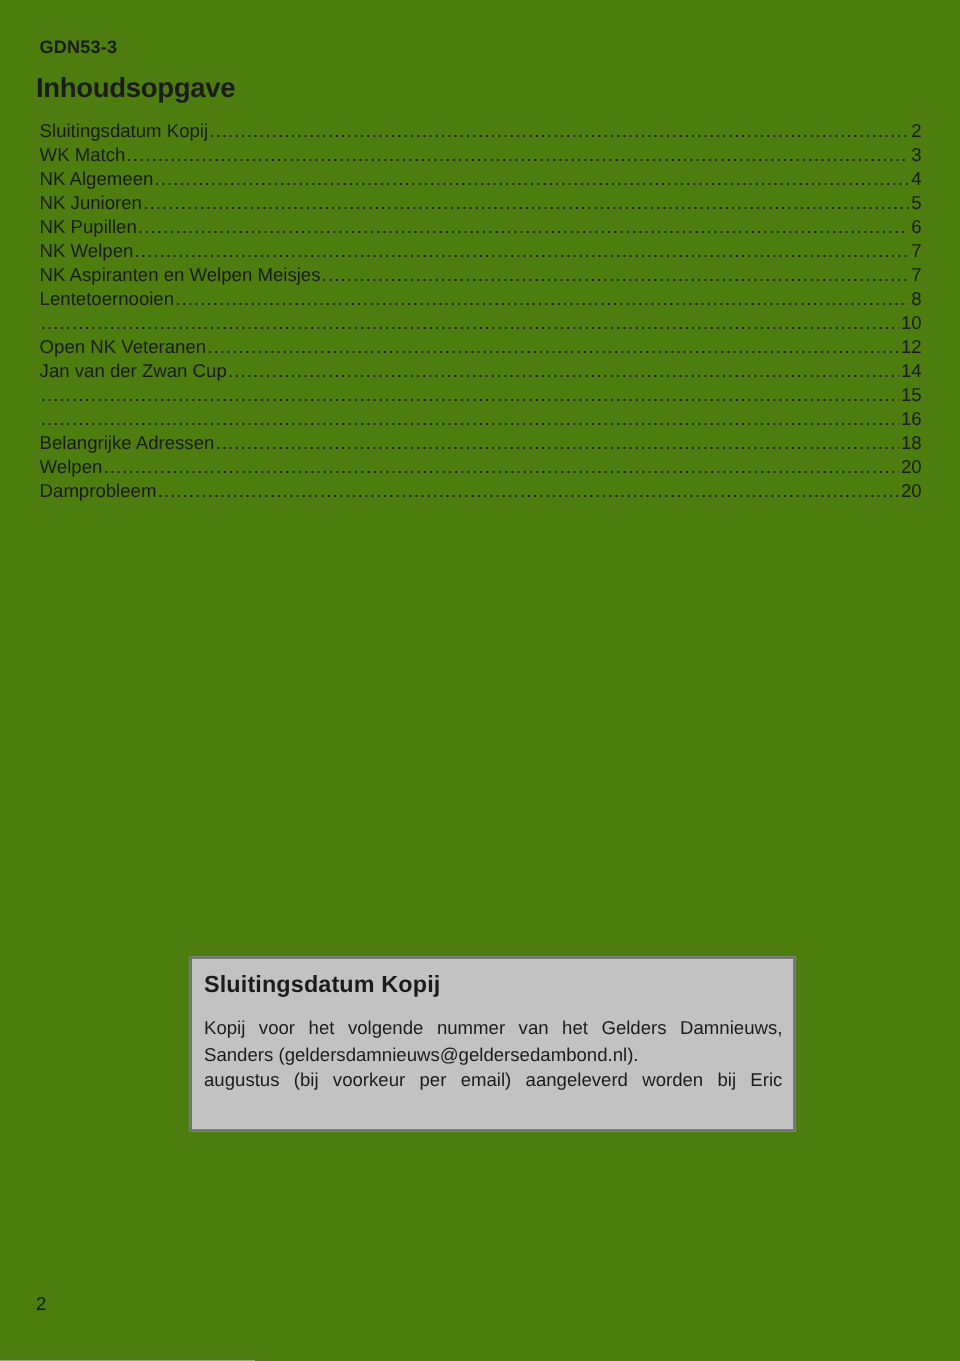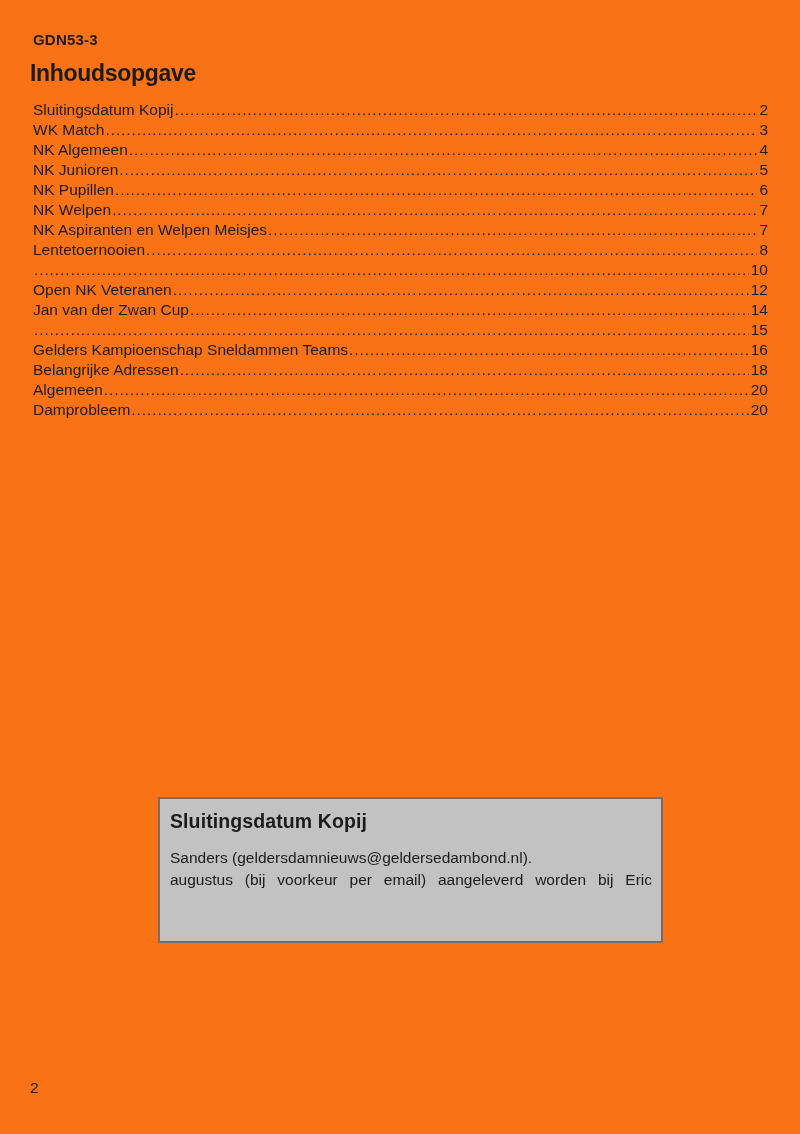--- a/index.html
+++ b/index.html
@@ -1,21 +1,21 @@
 <!DOCTYPE html>
 <html><head>
 <meta charset="utf-8">
 <style>
   * { margin: 0; padding: 0; box-sizing: border-box; }
   html, body { background: #ffffff; }
   .page {
     position: relative;
     width: 800px;
     height: 1134px;
-    background: #f97316;
+    background: #4d7c0f;
     font-family: "Liberation Sans", sans-serif;
     color: #1b1b1b;
     overflow: hidden;
   }
   .doc-code {
     position: absolute;
     left: 33px;
     top: 31px;
     font-size: 15px;
     font-weight: 700;
@@ -156,47 +156,47 @@
       <span class="toc-dots">............................................................................................................................................................................................................................................................................................................</span>
       <span class="toc-page">14</span>
     </div>
 
     <div class="toc-row">
       <span class="toc-dots">............................................................................................................................................................................................................................................................................................................</span>
       <span class="toc-page">15</span>
     </div>
 
     <div class="toc-row">
-      <span class="toc-label">Gelders Kampioenschap Sneldammen Teams</span>
       <span class="toc-dots">............................................................................................................................................................................................................................................................................................................</span>
       <span class="toc-page">16</span>
     </div>
 
     <div class="toc-row">
       <span class="toc-label">Belangrijke Adressen</span>
       <span class="toc-dots">............................................................................................................................................................................................................................................................................................................</span>
       <span class="toc-page">18</span>
     </div>
 
     <div class="toc-row">
-      <span class="toc-label">Algemeen</span>
+      <span class="toc-label">Welpen</span>
       <span class="toc-dots">............................................................................................................................................................................................................................................................................................................</span>
       <span class="toc-page">20</span>
     </div>
 
     <div class="toc-row">
       <span class="toc-label">Damprobleem</span>
       <span class="toc-dots">............................................................................................................................................................................................................................................................................................................</span>
       <span class="toc-page">20</span>
     </div>
   </div>
 
   <div class="notice-box" id="notice-box" style="background: rgb(194, 194, 194); border-color: rgb(111, 111, 111); color: rgb(27, 27, 27);">
     <div class="notice-heading">Sluitingsdatum Kopij</div>
     <div id="notice-body">
+        <div class="notice-line">Kopij voor het volgende nummer van het Gelders Damnieuws,</div>
         <div class="notice-line last">Sanders (geldersdamnieuws@geldersedambond.nl).</div>
         <div class="notice-line">augustus (bij voorkeur per email) aangeleverd worden bij Eric</div>
       </div>
   </div>
 
   <div class="page-number">2</div>
 
 </div>
 
 </body></html>

